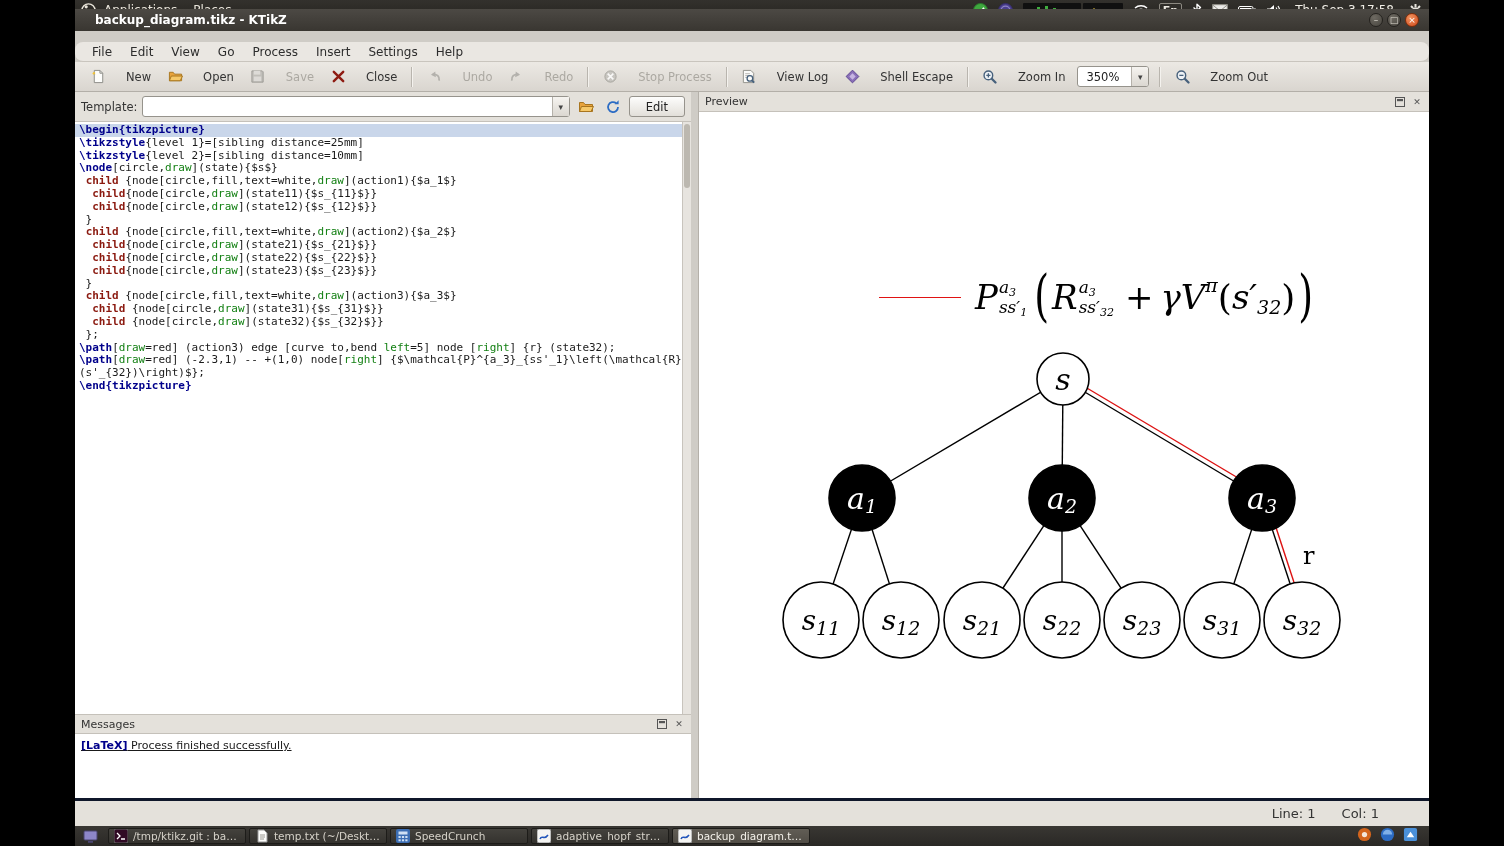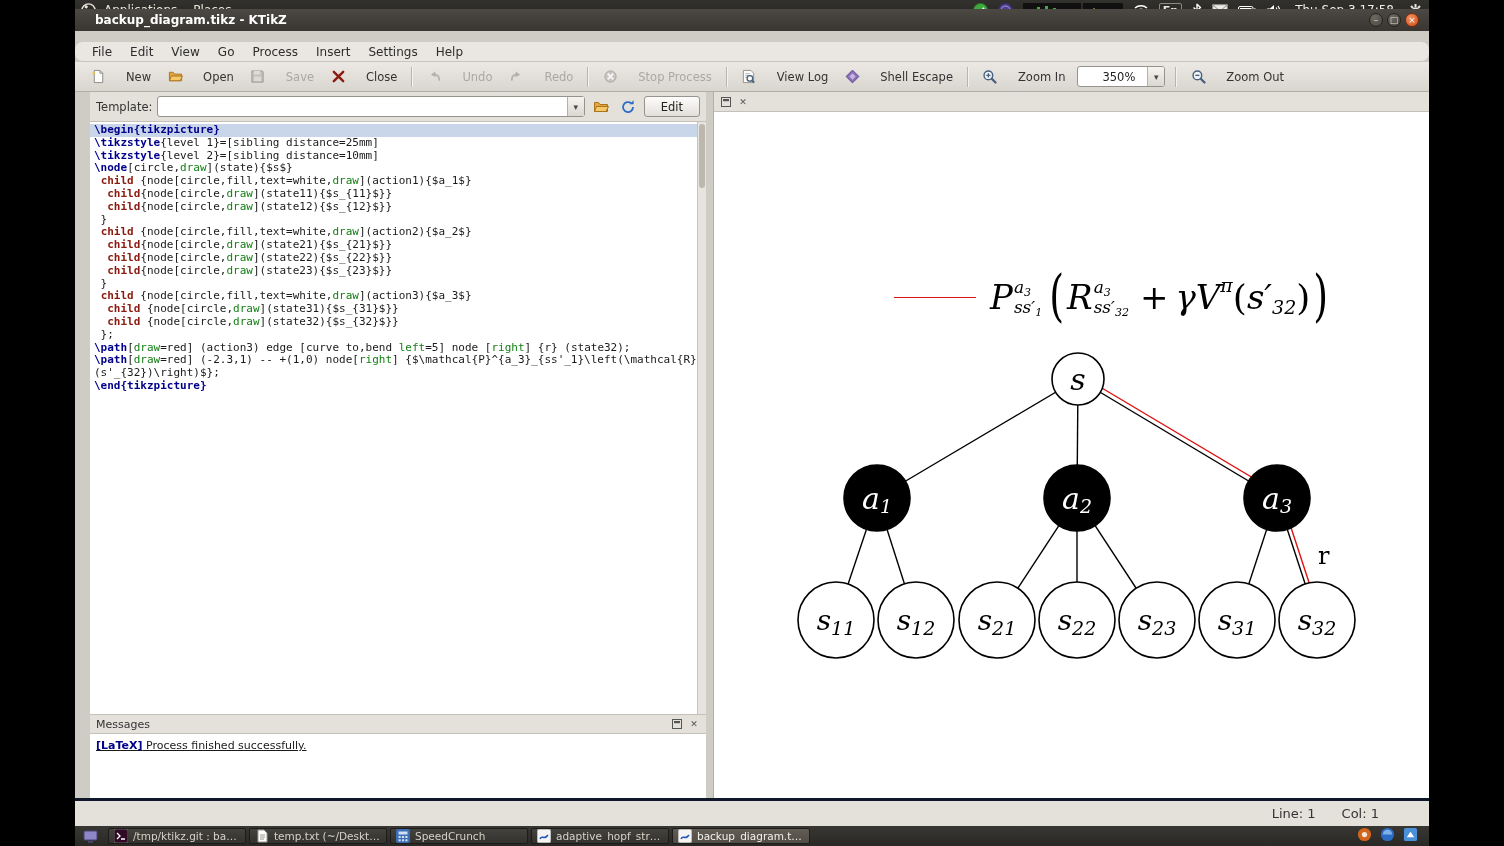--- a/index.html
+++ b/index.html
@@ -45,27 +45,27 @@
              border-bottom:1px solid #b3afa8; display:flex; align-items:center;
              padding:0 8px; gap:2px; }
   .tbtn { display:flex; align-items:center; gap:20px; padding:3px 7px; border-radius:3px;
           font-size:11.5px; color:#333; cursor:default; }
   .tbtn .ticon { display:flex; width:16px; height:16px; align-items:center; justify-content:center; }
   .tbtn.disabled .tlabel { color:#9e9b94; }
   .tbtn.disabled { opacity:.8; }
   .tsep { width:1px; height:20px; background:#b9b5ae; box-shadow:1px 0 0 #f4f2ee; margin:0 5px; }
   .zoom-combo { display:flex; align-items:center; height:21px; background:#fff;
                 border:1px solid #96938c; border-radius:3px; margin:0 3px; overflow:hidden; }
-  .zoom-combo .zval { font-size:11.5px; padding:0 12px 0 8px; min-width:44px; color:#222;margin-left:16px; }
+  .zoom-combo .zval { font-size:11.5px; padding:0 12px 0 8px; min-width:44px; color:#222; }
   .zoom-combo .zarr { width:17px; height:100%; border-left:1px solid #b5b1aa;
                       background:linear-gradient(#f6f4f0,#dbd7d1); font-size:9px;
                       display:flex; align-items:center; justify-content:center; color:#444; }
 
   
-  #main { position:absolute; left:15px; top:92px; width:100%; bottom:36px; display:flex; background:#c2410c; }
+  #main { position:absolute; left:0; top:92px; width:100%; bottom:36px; display:flex; background:#c2410c; }
   #left-col { width:616px; display:flex; flex-direction:column; }
   #v-split { width:7px; background:#cfccc6; cursor:col-resize; }
   #right-col { flex:1; display:flex; flex-direction:column; background:#fff; border-left:1px solid #b4b0a9; }
 
   
   #template-bar { height:30px; background:#e4e1db; border-bottom:1px solid #c5c1ba;
                   display:flex; align-items:center; gap:5px; padding:0 6px; }
   #template-bar .tpl-label { font-size:11.5px; color:#333; }
   .combo { flex:1; height:21px; background:#fff; border:1px solid #96938c; border-radius:3px;
            display:flex; align-items:center; }
@@ -458,20 +458,21 @@
         </div>
         <div id="messages-body">
           <span class="msg-tag">[LaTeX]</span><span> Process finished successfully.</span>
         </div>
       </div>
 
       <div id="v-split"></div>
 
       <div id="right-col">
         <div id="preview-header" class="dock-header" style="border-top:none;">
+          <span class="dock-title">Preview</span>
           <span class="dock-btns">
             <span class="dock-btn">
               <svg width="10" height="10" viewBox="0 0 10 10">
                   <rect x="0.5" y="0.5" width="9" height="9" fill="none" stroke="#555"></rect>
                   <rect x="2" y="2" width="6" height="2.2" fill="#555"></rect>
                 </svg>
             </span>
             <span class="dock-btn">✕</span>
           </span>
         </div>

